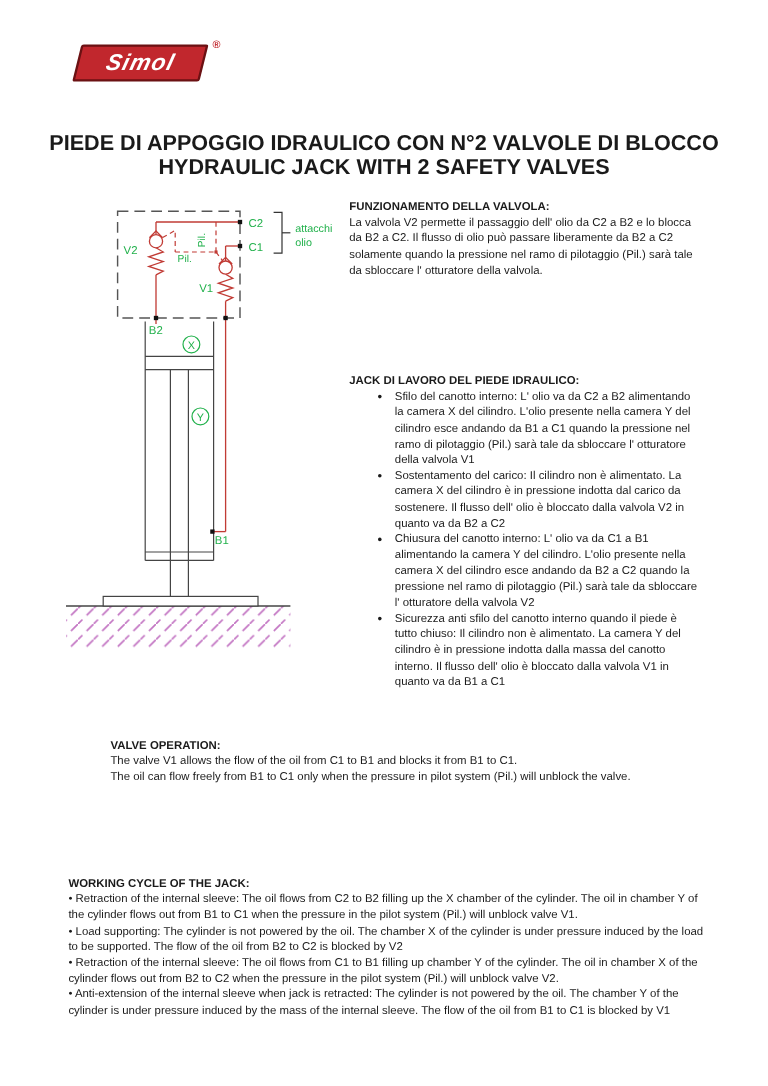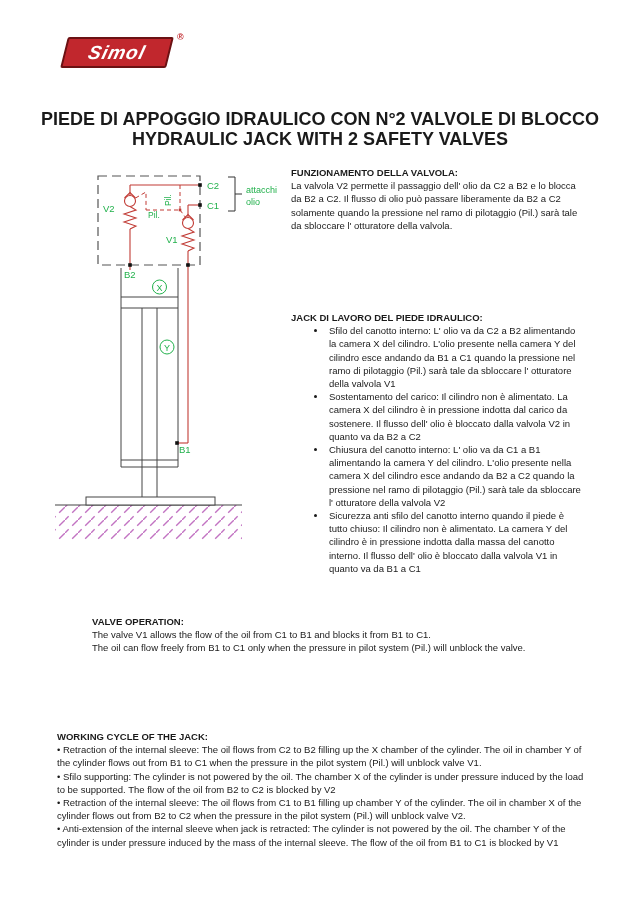--- a/index.html
+++ b/index.html
@@ -148,18 +148,18 @@
 
   <div id="valve-op" class="tblock">
     <div class="heading">VALVE OPERATION:</div>
     <div>The valve V1 allows the flow of the oil from C1 to B1 and blocks it from B1 to C1.</div>
     <div>The oil can flow freely from B1 to C1 only when the pressure in pilot system (Pil.) will unblock the valve.</div>
   </div>
 
   <div id="working" class="tblock">
     <div class="heading">WORKING CYCLE OF THE JACK:</div>
     <div class="wc-item"><span class="b">• Retraction of the internal sleeve:</span><span> The oil flows from C2 to B2 filling up the X chamber of the cylinder. The oil in chamber Y of the cylinder flows out from B1 to C1 when the pressure in the pilot system (Pil.) will unblock valve V1.</span></div>
-    <div class="wc-item"><span class="b">• Sfilo supporting:</span><span> The cylinder is not powered by the oil.  The chamber X of the cylinder is under pressure induced by the load to be supported. The flow of the oil from B2 to C2 is blocked by V2</span></div>
+    <div class="wc-item"><span class="b">• Load supporting:</span><span> The cylinder is not powered by the oil.  The chamber X of the cylinder is under pressure induced by the load to be supported. The flow of the oil from B2 to C2 is blocked by V2</span></div>
     <div class="wc-item"><span class="b">• Retraction of the internal sleeve:</span><span>  The oil flows from C1 to B1 filling up chamber Y of the cylinder. The oil in chamber X of the cylinder flows out from B2 to C2 when the pressure in the pilot system (Pil.) will unblock valve V2.</span></div>
     <div class="wc-item"><span class="b">• Anti-extension of the internal sleeve when jack is retracted:</span><span>  The cylinder is not powered by the oil. The chamber Y of the cylinder is under pressure induced by the mass of the internal sleeve. The flow of the oil from B1 to C1 is blocked by V1</span></div>
   </div>
 
 </div>
 
 </body></html>

